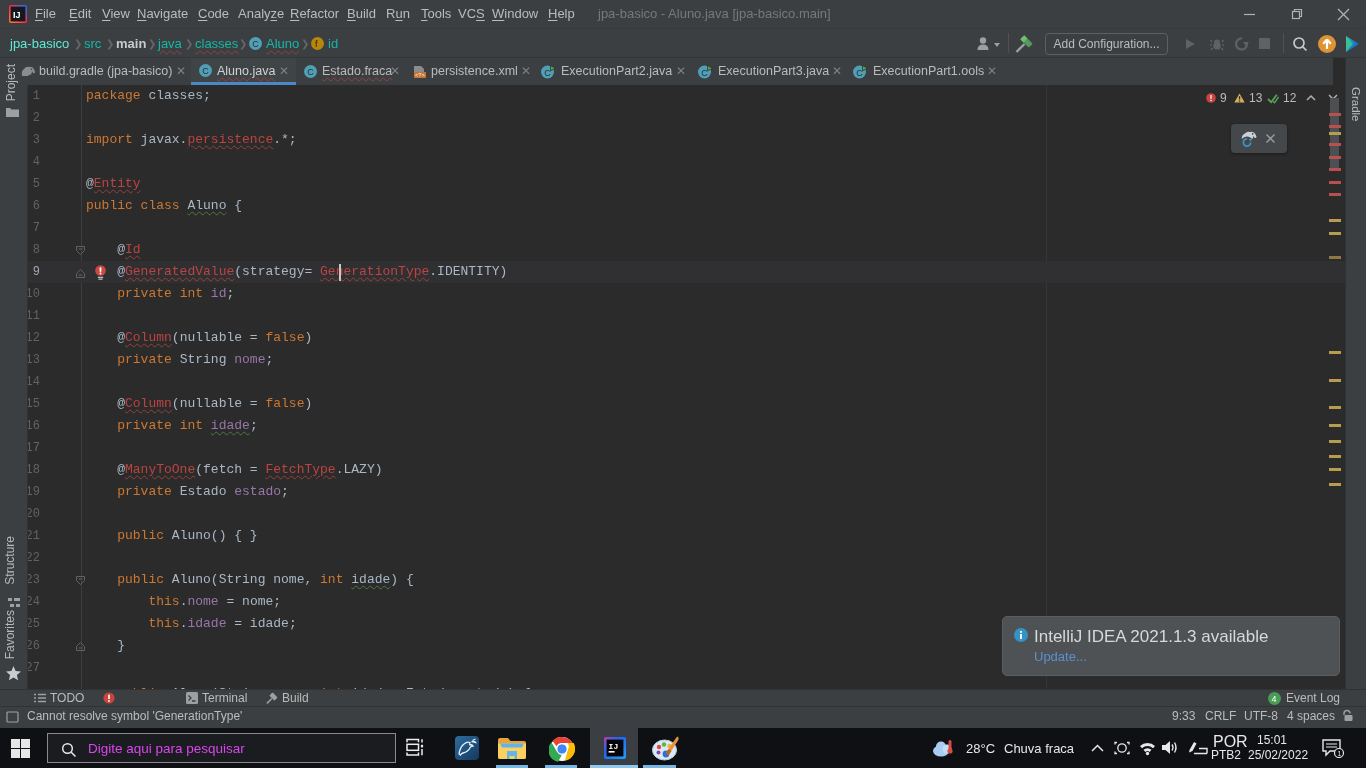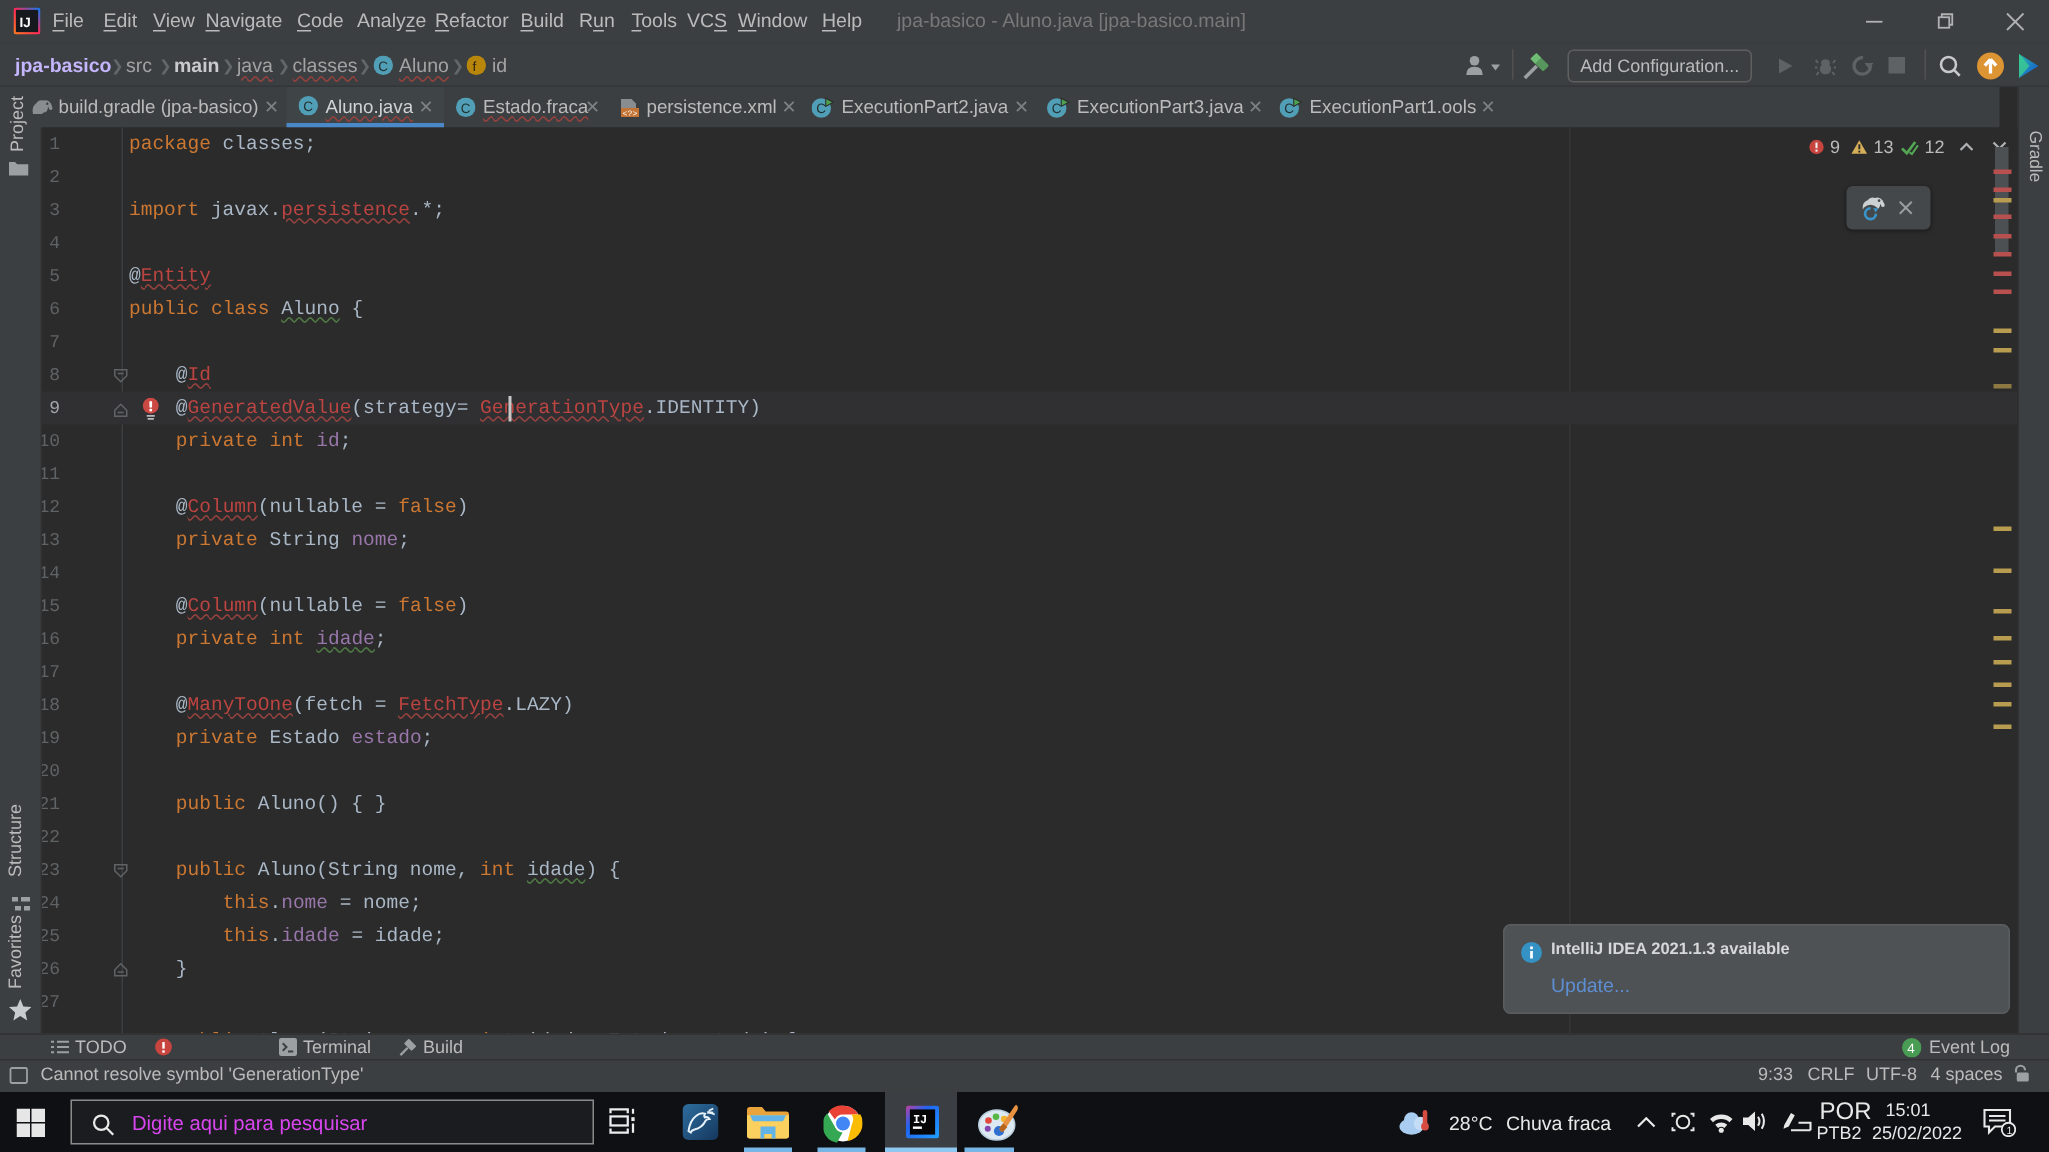--- a/index.html
+++ b/index.html
@@ -7,21 +7,21 @@
 #navbar{position:absolute;left:0;top:28px;width:1366px;height:30px;background:#3c3f41;border-top:1px solid #383b3d;border-bottom:1px solid #333638}
 #lstripe{position:absolute;left:0;top:58px;width:28px;height:631px;background:#3c3f41;border-right:1px solid #323232}
 #rstripe{position:absolute;left:1345px;top:58px;width:21px;height:631px;background:#3c3f41;border-left:1px solid #323232}
 #tabbar{position:absolute;left:16px;top:58px;width:1317px;height:27px;background:#3c3f41}
 #editor{position:absolute;left:28px;top:85px;width:1317px;height:604px;background:#2b2b2b;overflow:hidden}
 #toolwinbar{position:absolute;left:0;top:689px;width:1366px;height:17px;background:#3c3f41;border-top:1px solid #323232}
 #statusbar{position:absolute;left:0;top:706px;width:1366px;height:22px;background:#3c3f41;border-top:1px solid #323232}
 #taskbar{position:absolute;left:0;top:728px;width:1366px;height:40px;background:#0f1013}
 .menu{color:#bbbbbb;font-size:13px;position:absolute;top:6px}
 .menu u{text-decoration-thickness:1px;text-underline-offset:2px}
-.crumb{color:#a3a3a3;font-size:13px;position:absolute;top:7px}
+.crumb{color:#14b8a6;font-size:13px;position:absolute;top:7px}
 .sep{color:#63666a;font-size:10px;position:absolute;top:9px}
 .tab{position:absolute;top:0;height:27px;color:#bbbbbb;font-size:12.5px}
 .tab .x{color:#7e8183;font-size:12px}
 pre{font-family:"Liberation Mono",monospace;font-size:13px;line-height:22px;color:#a9b7c6}
 .o{color:#cc7832}.rd{color:#bc4441}.pu{color:#9876aa}
 .wg{text-decoration:underline wavy #4e7743 1px;text-underline-offset:2px}
 .wr{text-decoration:underline wavy #93413d 1px;text-underline-offset:2px}
 .gut{position:absolute;font-family:"Liberation Mono",monospace;font-size:12px;line-height:22px;color:#606366;text-align:right;width:20px}
 .mark{position:absolute;width:12px;height:2.5px;left:1329px}
 .red{background:#b85050}.yel{background:#b89c4f}
@@ -59,21 +59,21 @@
  <svg class="abs" style="left:1238px;top:0" width="128" height="28" viewBox="0 0 128 28" fill="none" stroke="#afb1b3" stroke-width="1.2">
       <line x1="6" y1="14.5" x2="17" y2="14.5"></line>
       <rect x="54.5" y="11.5" width="7" height="7"></rect>
       <path d="M56.5 11.5v-2h7v7h-2"></path>
       <line x1="100" y1="9" x2="111" y2="20"></line>
       <line x1="111" y1="9" x2="100" y2="20"></line>
     </svg>
 </div>
 
 <div id="navbar">
- <span class="crumb" style="left:10px;font-weight:bold;color:#c4b5fd">jpa-basico</span>
+ <span class="crumb" style="left:10px;font-weight:normal;color:#5eead4">jpa-basico</span>
  <span class="sep" style="left:74px">❯</span>
  <span class="crumb" style="left:84px">src</span>
  <span class="sep" style="left:106px">❯</span>
  <span class="crumb" style="left:116px;font-weight:bold;color:#c8cacc">main</span>
  <span class="sep" style="left:148px">❯</span>
  <span class="crumb wr" style="left:158px">java</span>
  <span class="sep" style="left:185px">❯</span>
  <span class="crumb wr" style="left:195px">classes</span>
  <span class="sep" style="left:239px">❯</span>
  <svg class="abs" style="left:249px;top:8px" width="13" height="13">
@@ -345,21 +345,21 @@
     <path d="M7.5 0 L9.6 5 L15 5.4 L10.9 9 L12.1 14.3 L7.5 11.4 L2.9 14.3 L4.1 9 L0 5.4 L5.4 5 Z" fill="#c9cccf"></path>
   </svg>
 <div class="abs" style="left:1350px;top:87px;color:#bbbbbb;font-size:11.5px;writing-mode:vertical-lr">Gradle</div>
 
 <div class="abs" style="left:1002px;top:616px;width:338px;height:60px;background:#4e5254;border:1px solid #5a5e60;border-radius:5px">
  <svg class="abs" style="left:11px;top:11px" width="14" height="14">
       <circle cx="7" cy="7" r="7" fill="#3592c4"></circle>
       <rect x="6.1" y="6" width="1.8" height="5" fill="#fff"></rect>
       <rect x="6.1" y="3" width="1.8" height="1.8" fill="#fff"></rect>
     </svg>
- <span class="abs" style="left:31px;top:10px;color:#d6d8da;font-size:11px;font-weight:bold">IntelliJ IDEA 2021.1.3 available</span>
+ <span class="abs" style="left:31px;top:10px;color:#d6d8da;font-size:17px;font-weight:normal">IntelliJ IDEA 2021.1.3 available</span>
  <span class="abs" style="left:31px;top:32px;color:#5e8ed2;font-size:13px">Update...</span>
 </div>
 
 <div id="toolwinbar"></div>
 <div style="color:#bbbbbb;font-size:12px">
  <svg class="abs" style="left:34px;top:693px" width="12" height="10" viewBox="0 0 12 10" stroke="#9da0a3" stroke-width="1.4">
       <path d="M0 1.5 h2 M4 1.5 h8 M0 5 h2 M4 5 h8 M0 8.5 h2 M4 8.5 h8"></path>
     </svg>
  <span class="abs" style="left:50px;top:691px">TODO</span>
  <svg class="abs" style="left:103px;top:692px" width="12" height="12">

